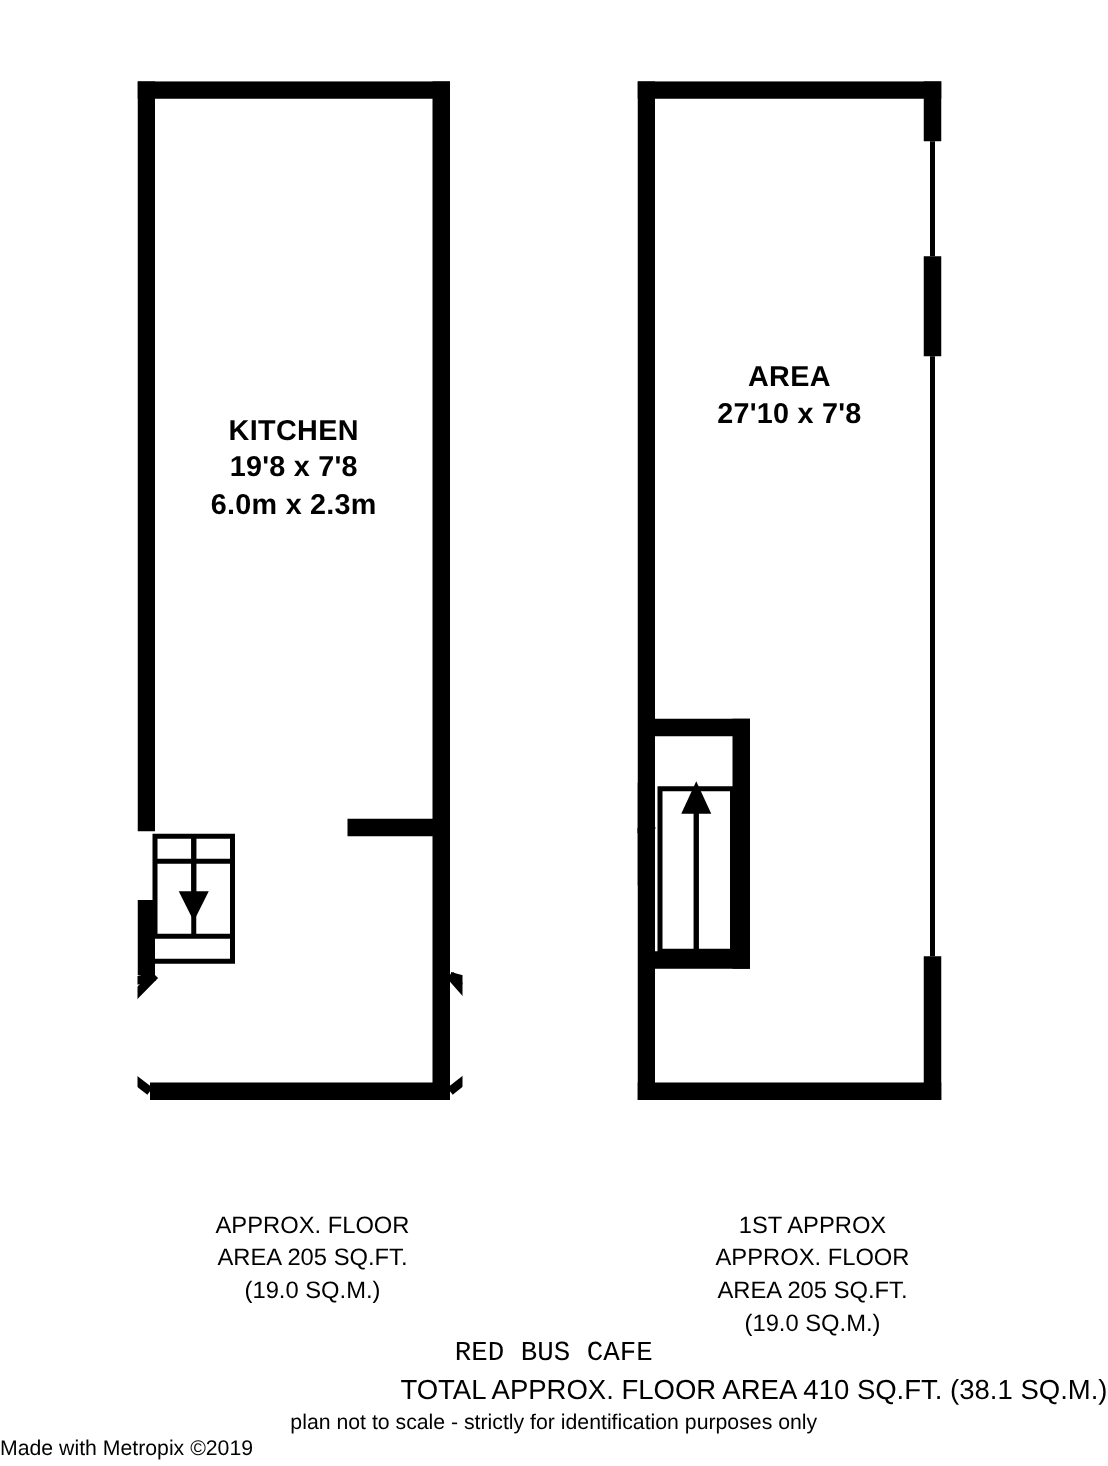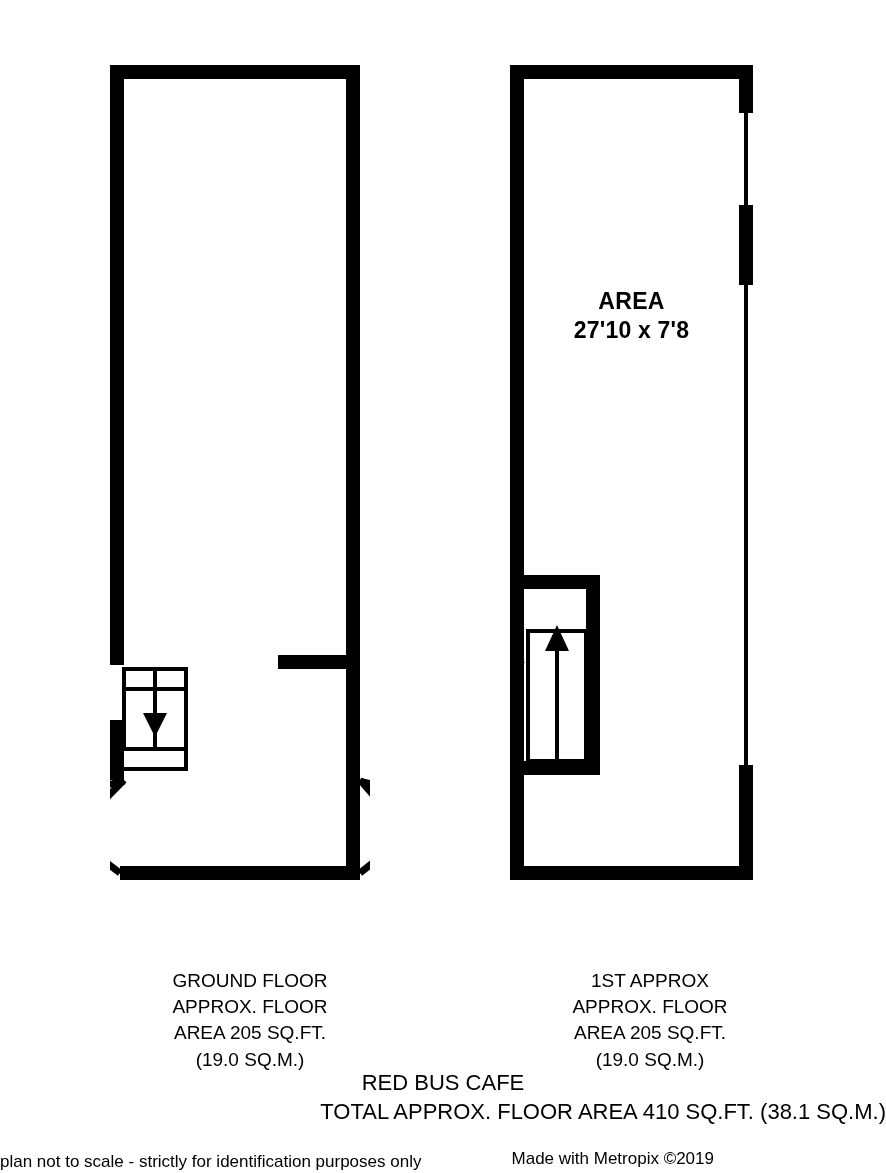--- a/index.html
+++ b/index.html
@@ -70,43 +70,44 @@
     top: 968px;
     width: 320px;
   }
   #property-title {
     position: absolute;
     left: 0;
     top: 1070px;
     width: 886px;
     text-align: center;
     font-size: 22px;
+    font-family: Liberation Mono, monospace;
   }
   #total-area {
     position: absolute;
     left: 0;
     top: 1099px;
     width: 886px;
     text-align: right;
     font-size: 22px;
   }
   #disclaimer {
     position: absolute;
     left: 0;
     top: 1128px;
     width: 886px;
+    text-align: center;
     font-size: 17px;
-    margin-top: 24px;
   }
   #credit {
     position: absolute;
     left: 0;
     top: 1149px;
     width: 714px;
-    text-align: right;
+    text-align: left;
     font-size: 17px;
   }
   svg { display: block; }
 </style>
 </head>
 <body>
 
 <div id="ground-floor-plan">
   <svg width="260" height="820" viewBox="0 0 260 820">
 
@@ -142,20 +143,25 @@
     <g fill="none" stroke="#000000" stroke-width="7">
       <line x1="14" y1="715" x2="-40" y2="770"></line>
       <line x1="-40" y1="770" x2="10" y2="808"></line>
       <line x1="250" y1="715" x2="298" y2="770"></line>
       <line x1="298" y1="770" x2="250" y2="808"></line>
       <path d="M -36 723 A 160 120 0 0 0 14 716"></path>
       <path d="M 250 716 A 160 120 0 0 0 296 724"></path>
     </g>
   </svg>
 
+  <div class="room-label" style="left:0px; top:265px; width:250px;">
+    <div class="room-name">KITCHEN</div>
+    <div class="room-dims">19'8 x 7'8</div>
+    <div class="room-dims">6.0m x 2.3m</div>
+  </div>
 
 </div>
 
 <div id="first-floor-plan">
   <svg width="250" height="820" viewBox="0 0 250 820">
     <g fill="#000000">
 
       <rect x="0" y="0" width="243" height="14"></rect>
 
       <rect x="0" y="0" width="14" height="815"></rect>
@@ -190,21 +196,20 @@
     </g>
   </svg>
 
   <div class="room-label" style="left:0px; top:222px; width:243px;">
     <div class="room-name">AREA</div>
     <div class="room-dims">27'10 x 7'8</div>
   </div>
 </div>
 
 <div class="footer-block" id="ground-floor-caption">
-  <div>GROUND FLOOR</div>
   <div>APPROX. FLOOR</div>
   <div>AREA 205 SQ.FT.</div>
   <div>(19.0 SQ.M.)</div>
 </div>
 
 <div class="footer-block" id="first-floor-caption">
   <div>1ST APPROX</div>
   <div>APPROX. FLOOR</div>
   <div>AREA 205 SQ.FT.</div>
   <div>(19.0 SQ.M.)</div>

